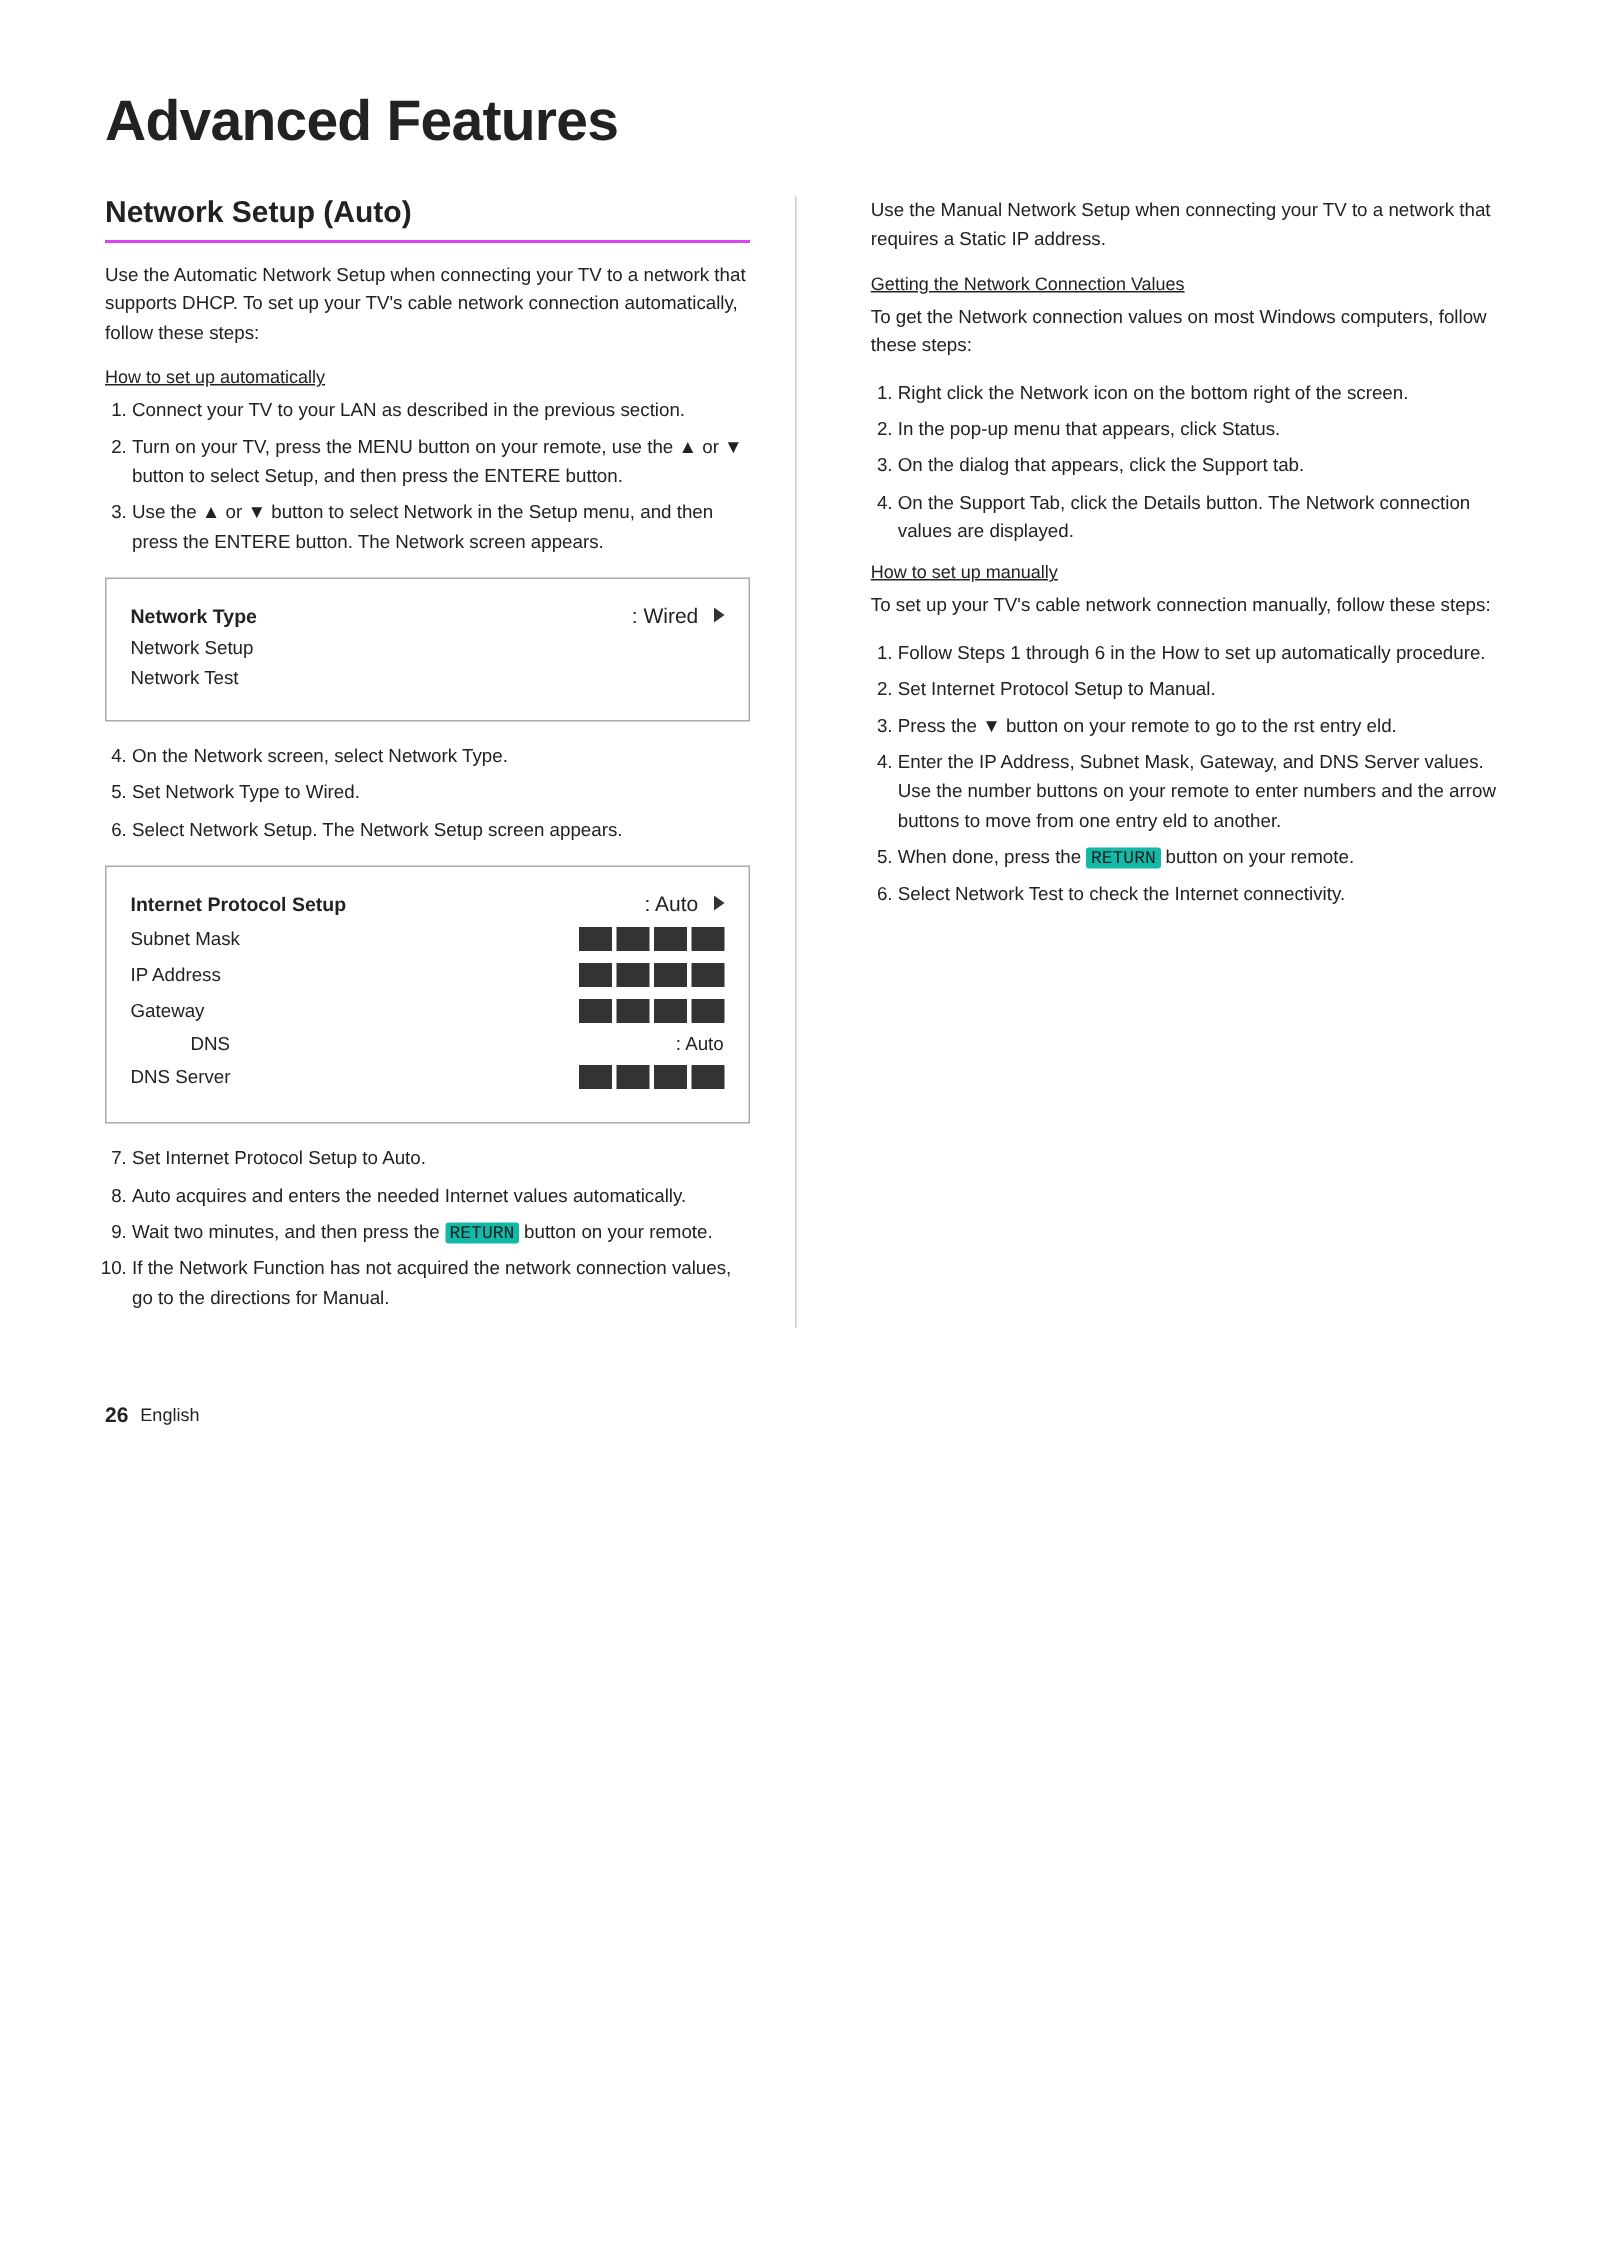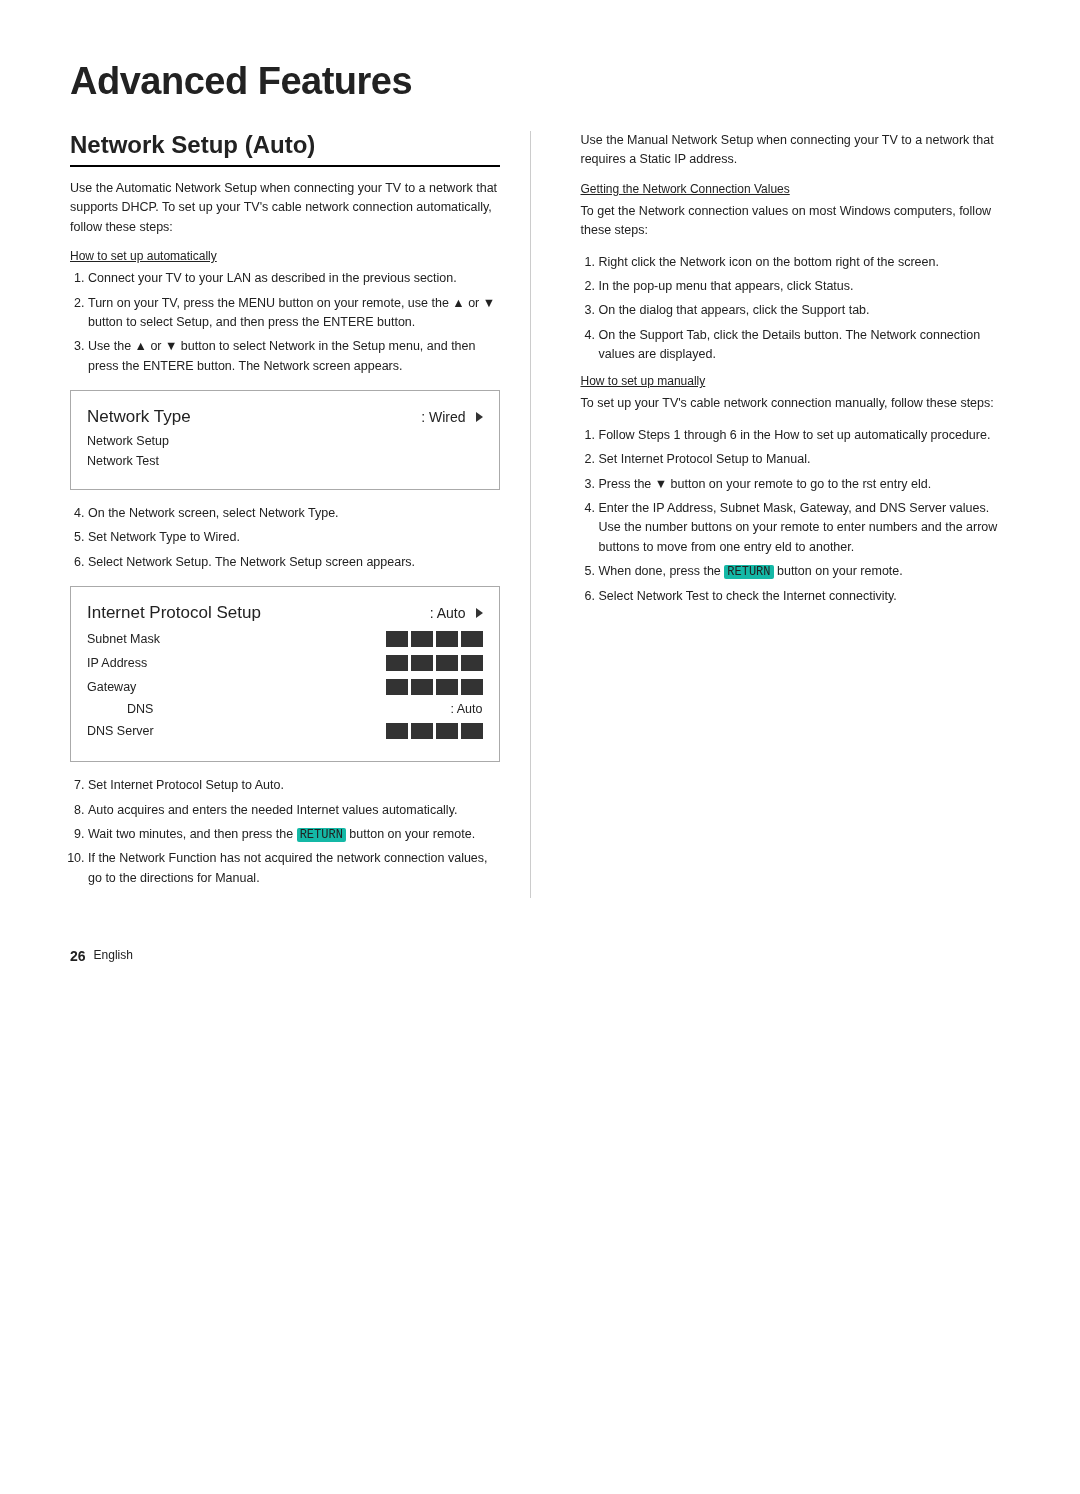--- a/index.html
+++ b/index.html
@@ -25,23 +25,23 @@
     .col-left {
       flex: 1;
       border-right: 1px solid #ccc;
       padding-right: 30px;
     }
     .col-right {
       flex: 1;
       padding-left: 10px;
     }
     .section-title {
-      font-size: 24px;
-      font-weight: bold;
-      border-bottom: 2px solid #000000;
+      font-size: 20px;
+      font-weight: bold;
+      border-bottom: 2px solid #d946ef;
       padding-bottom: 6px;
       margin-bottom: 12px;
     }
     .section-intro {
       font-size: 12.5px;
       line-height: 1.55;
       margin-bottom: 12px;
     }
     .subsection-label {
       font-size: 12px;
@@ -67,21 +67,22 @@
       min-height: 90px;
     }
     .screen-row {
       display: flex;
       align-items: center;
       justify-content: space-between;
       padding: 4px 0;
       border-bottom: none;
     }
     .screen-row-label {
-      font-size: 17px;
+      font-size: 13px;
+      font-weight: bold;
     }
     .screen-row-value {
       display: flex;
       align-items: center;
       gap: 6px;
       font-size: 14px;
     }
     .arrow-right {
       display: inline-block;
       width: 0;
@@ -110,21 +111,21 @@
       font-family: 'Courier New', monospace;
       font-size: 12px;
       background: #14b8a6;
       padding: 0 3px;
       border-radius: 2px;
     }
     .page-footer {
       margin-top: 50px;
       font-size: 12px;
       display: flex;
-      align-items: flex-start;
+      align-items: center;
       gap: 8px;
     }
     .page-num {
       font-weight: bold;
       font-size: 14px;
     }
     .dns-row {
       display: flex;
       align-items: flex-start;
       justify-content: space-between;

